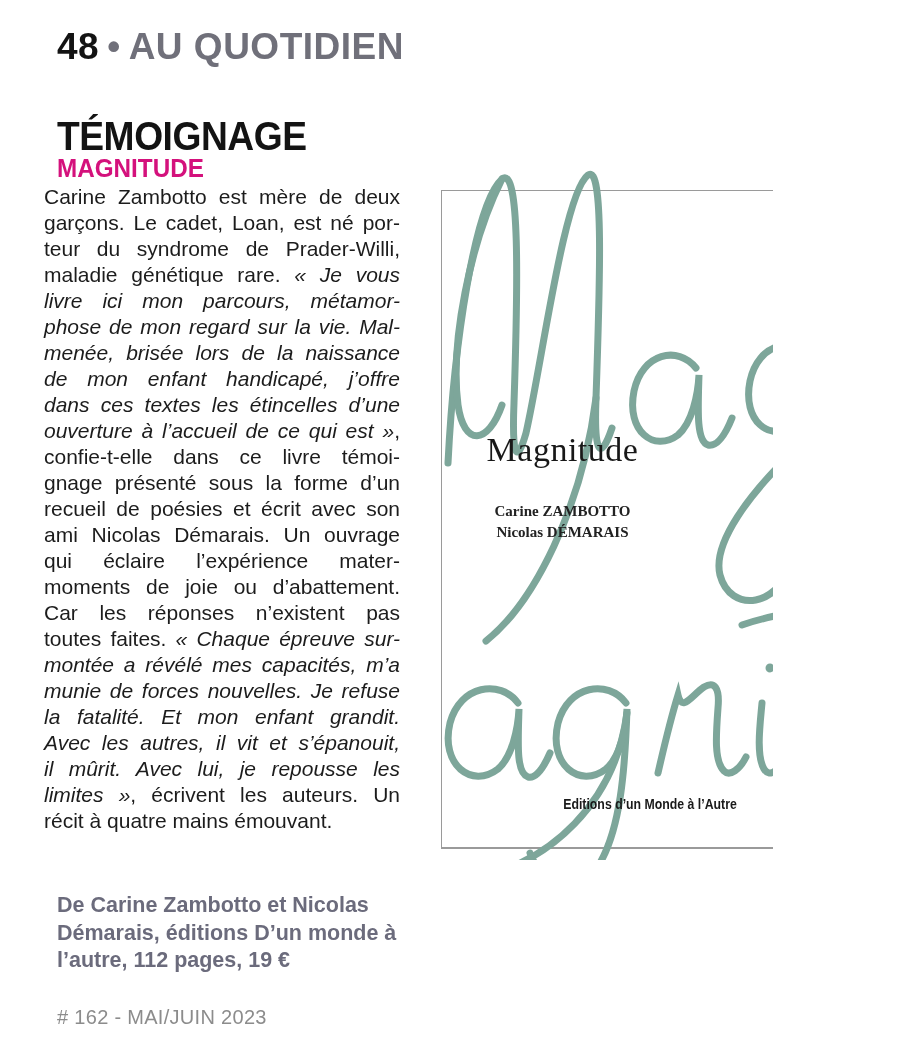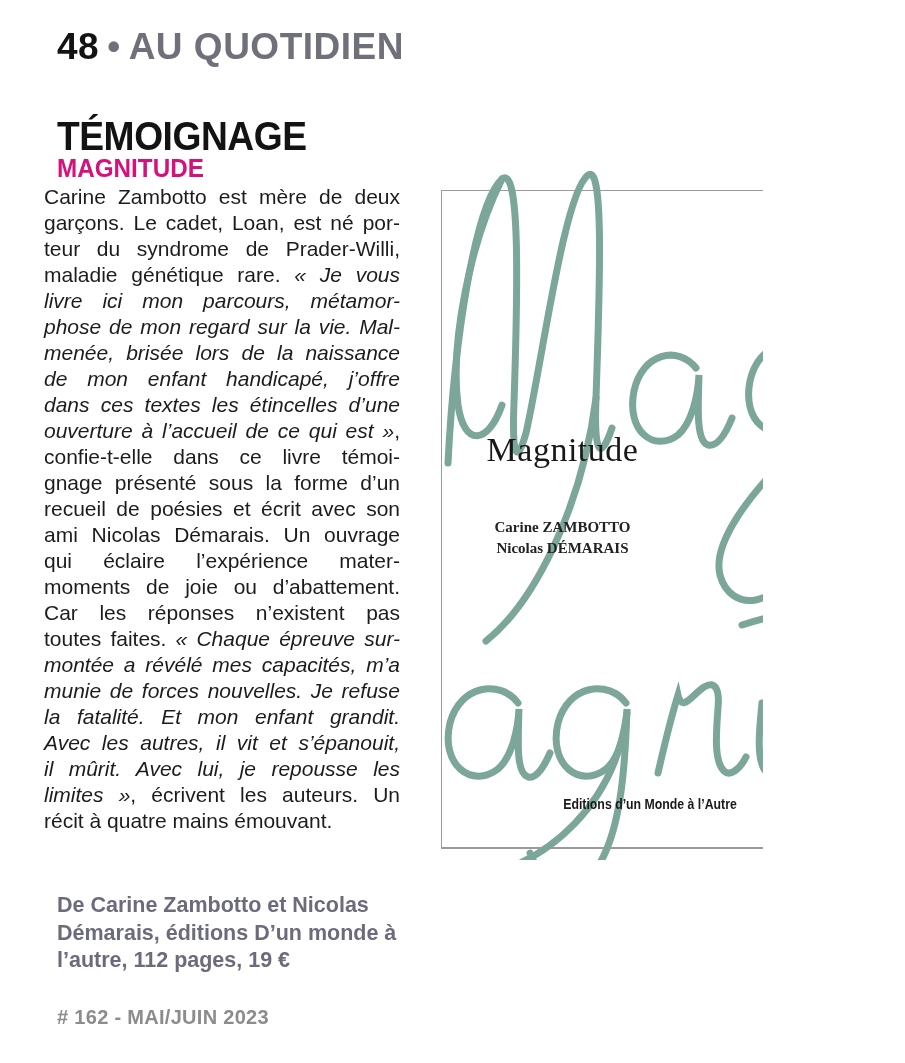--- a/index.html
+++ b/index.html
@@ -1,51 +1,51 @@
 <!DOCTYPE html>
 <html style="--rubric_pink: #d4117c; --section_gray: #70707a; --credit_gray: #6b6b7c; --footer_gray: #8c8c8c; --script_green: #7da69a; --frame_gray: #9a9a9a;"><head>
 <meta charset="utf-8">
 <style>
   :root{
     --rubric_pink:#d4117c; --section_gray:#70707a; --credit_gray:#6b6b7c;
     --footer_gray:#8c8c8c; --script_green:#7da69a; --frame_gray:#9a9a9a;
   }
   html,body{margin:0;padding:0;background:#fff;}
   #page{position:relative;width:763px;height:1063px;background:#ffffff;overflow:hidden;
-        font-family:"Liberation Sans",sans-serif;color:#1c1c1c;}
+        font-family:"Liberation Sans",sans-serif;color:#1c1c1c;padding-left:10px;}
   
   #hdr{position:absolute;left:57px;top:26px;font-size:37px;font-weight:800;letter-spacing:.5px;white-space:nowrap;}
   #hdr .num{color:#131313;}
   #hdr .bullet{color:var(--section_gray);padding:0 8px;}
   #hdr .sect{color:var(--section_gray);}
   
   #kicker{position:absolute;left:57px;top:114px;font-size:40px;font-weight:800;color:#131313;
           transform:scaleX(.93);transform-origin:left;letter-spacing:-.5px;white-space:nowrap;}
   #rubric{position:absolute;left:57px;top:154px;font-size:25px;font-weight:800;color:var(--rubric_pink);
           transform:scaleX(.97);transform-origin:left;letter-spacing:0;white-space:nowrap;}
   
   #bodycol{position:absolute;left:44px;top:184px;width:356px;font-size:21px;line-height:26px;}
   .bline{text-align:justify;text-align-last:justify;height:26px;white-space:nowrap;}
   .bline.last{text-align-last:left;}
   .bline .it{font-style:italic;}
   
   #credit{position:absolute;left:57px;top:892px;font-size:21.5px;line-height:27.5px;
           font-weight:700;color:var(--credit_gray);}
   
-  #footer{position:absolute;left:57px;top:1006px;font-size:20px;font-weight:700;color:var(--footer_gray);letter-spacing:.3px;}
+  #footer{position:absolute;left:57px;top:1006px;font-size:20px;font-weight:400;color:var(--footer_gray);letter-spacing:.3px;}
   
   #cover{position:absolute;left:430px;top:163px;width:462px;height:697px;overflow:hidden;}
   #coverframe{position:absolute;left:11px;top:27px;width:412px;height:656px;background:transparent;
               border:1px solid var(--frame_gray);border-right-width:2px;border-bottom-width:2px;}
   #coverscript{position:absolute;left:0;top:0;width:462px;height:697px;}
   #coverscript path{fill:none;stroke:var(--script_green);stroke-width:7;stroke-linecap:round;}
   #coverscript circle{fill:var(--script_green);}
   #covertitleblock{position:absolute;left:20px;top:268px;width:225px;text-align:center;}
   #covertitle{font-family:"Liberation Serif",serif;font-size:34px;color:#181818;letter-spacing:.5px;}
-  #coverauthors{margin-top:48px;font-family:"Liberation Serif",serif;font-size:15px;font-weight:700;
+  #coverauthors{margin-top:32px;font-family:"Liberation Serif",serif;font-size:15px;font-weight:700;
                 line-height:21px;color:#222;}
   #coverpub{position:absolute;left:100px;top:632px;width:240px;text-align:center;font-size:15px;font-weight:700;
             transform:scaleX(.82);transform-origin:center;letter-spacing:0;color:#1a1a1a;white-space:nowrap;}
 </style>
 </head>
 <body>
 
 <div id="page">
 
   <div id="hdr">

